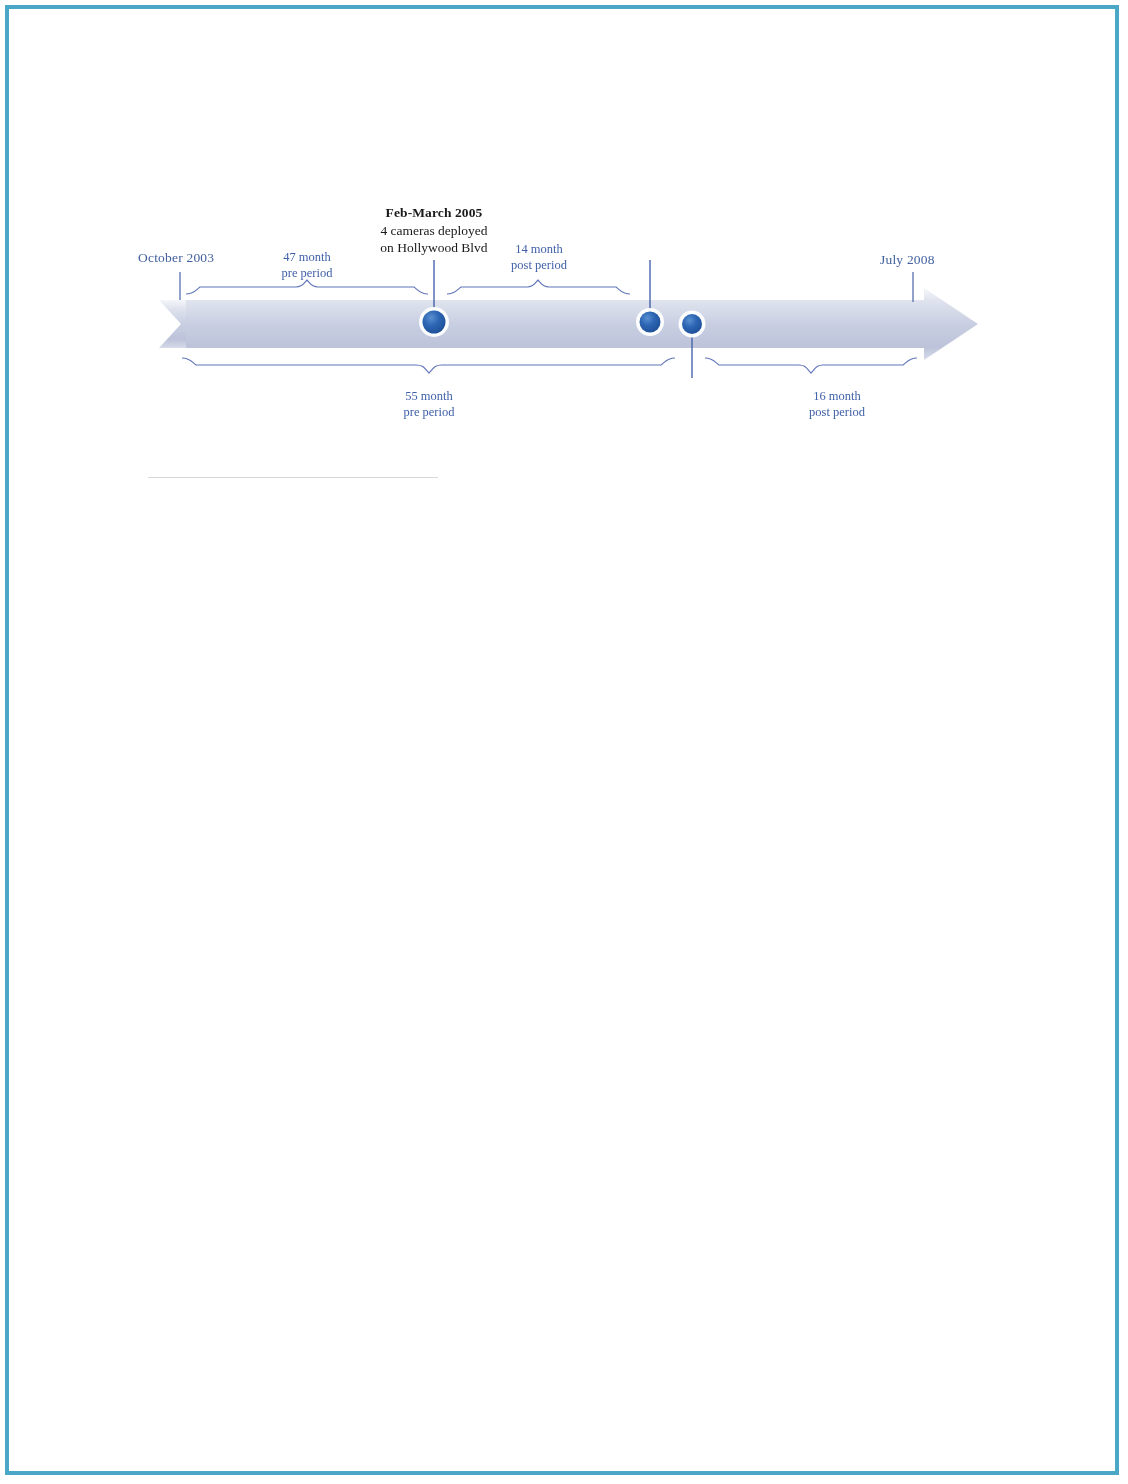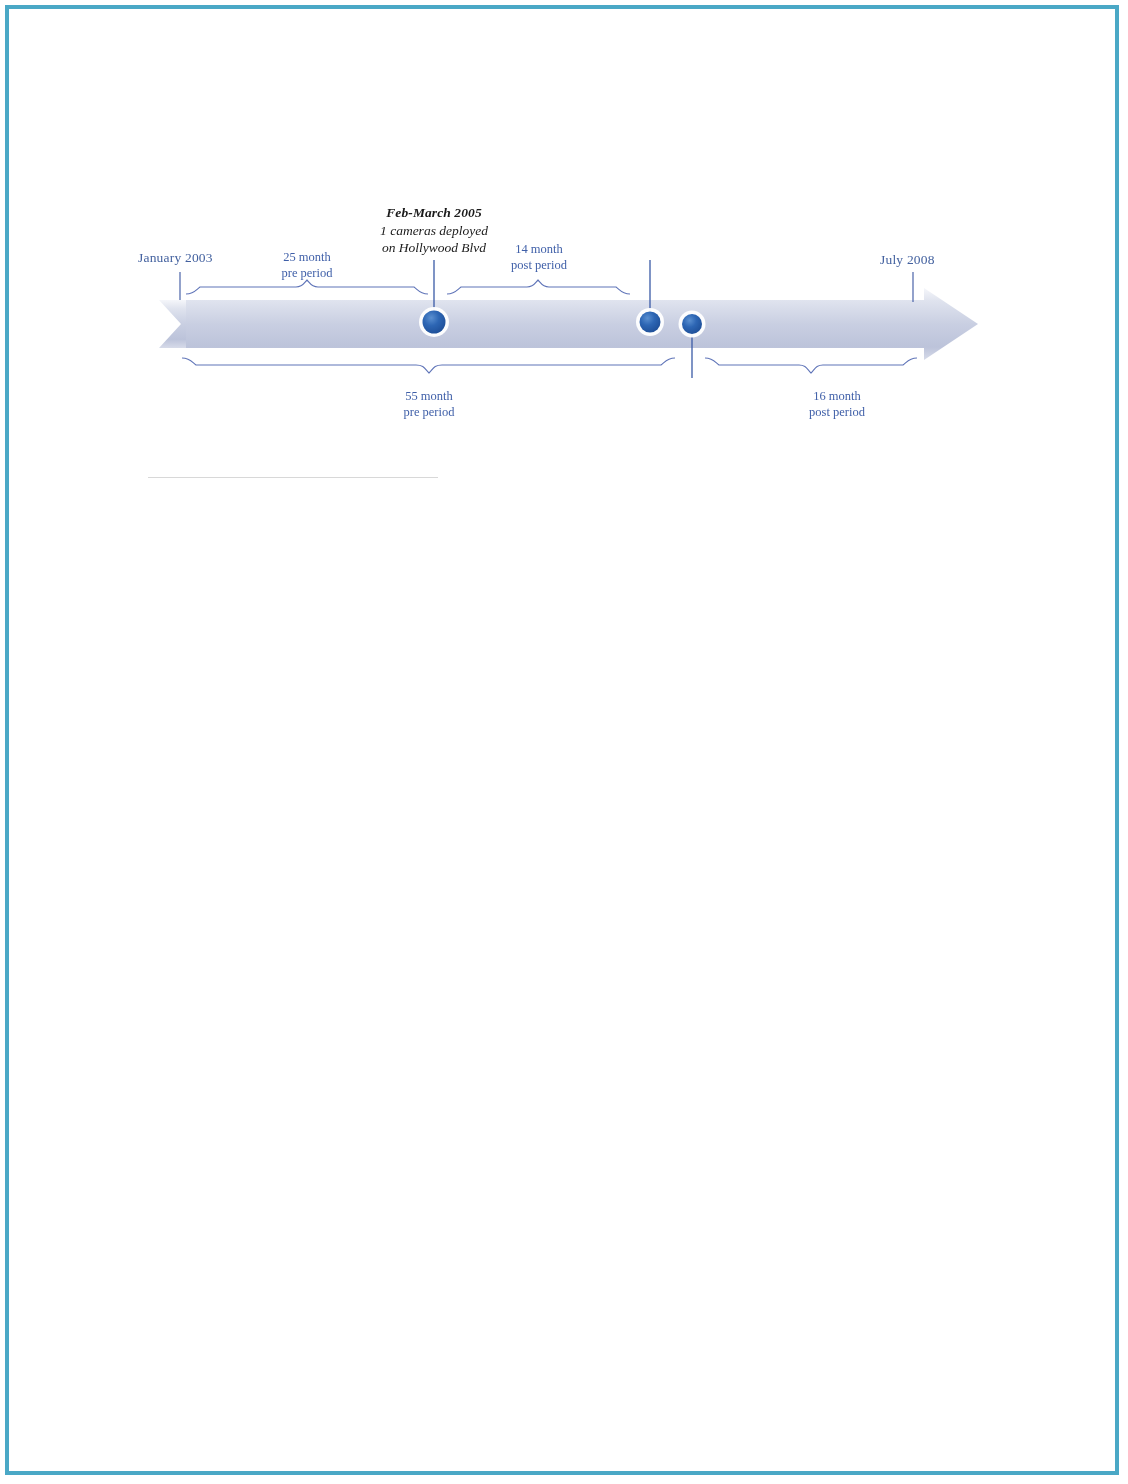--- a/index.html
+++ b/index.html
@@ -178,47 +178,47 @@
     <g>
       <circle cx="650" cy="322" r="14" fill="#ffffff" opacity="0.95"></circle>
       <circle cx="650" cy="322" r="10.5" fill="url(#dotGrad)"></circle>
     </g>
     <g>
       <circle cx="692" cy="324" r="13.5" fill="#ffffff" opacity="0.95"></circle>
       <circle cx="692" cy="324" r="10" fill="url(#dotGrad)"></circle>
     </g>
   </svg>
 
-  <div class="tl-text endpoint" style="left:138px; top:249px;">January 2003</div>
+  <div class="tl-text endpoint" style="left:138px; top:249px;">October 2003</div>
 
   <div class="tl-text endpoint" style="left:880px; top:251px;">July 2008</div>
 
   <div class="tl-text period" style="left:257px; top:249px; width:100px;">
-    <div>25 month</div>
+    <div>47 month</div>
     <div>pre period</div>
   </div>
 
   <div class="tl-text period" style="left:489px; top:241px; width:100px;">
     <div>14 month</div>
     <div>post period</div>
   </div>
 
   <div class="tl-text period" style="left:379px; top:388px; width:100px;">
     <div>55 month</div>
     <div>pre period</div>
   </div>
 
   <div class="tl-text period" style="left:787px; top:388px; width:100px;">
     <div>16 month</div>
     <div>post period</div>
   </div>
 
-  <div class="tl-text callout" style="left:361px; top:204px; width:146px;font-style:italic;">
+  <div class="tl-text callout" style="left:361px; top:204px; width:146px;">
     <div class="c-title">Feb-March 2005</div>
-    <div class="c-line">1 cameras deployed</div>
+    <div class="c-line">4 cameras deployed</div>
     <div class="c-line">on Hollywood Blvd</div>
   </div>
 
 
 
   <div class="hr-rule" style="left:148px; top:477px; width:290px;"></div>
 
 </div>
 
 </body></html>

